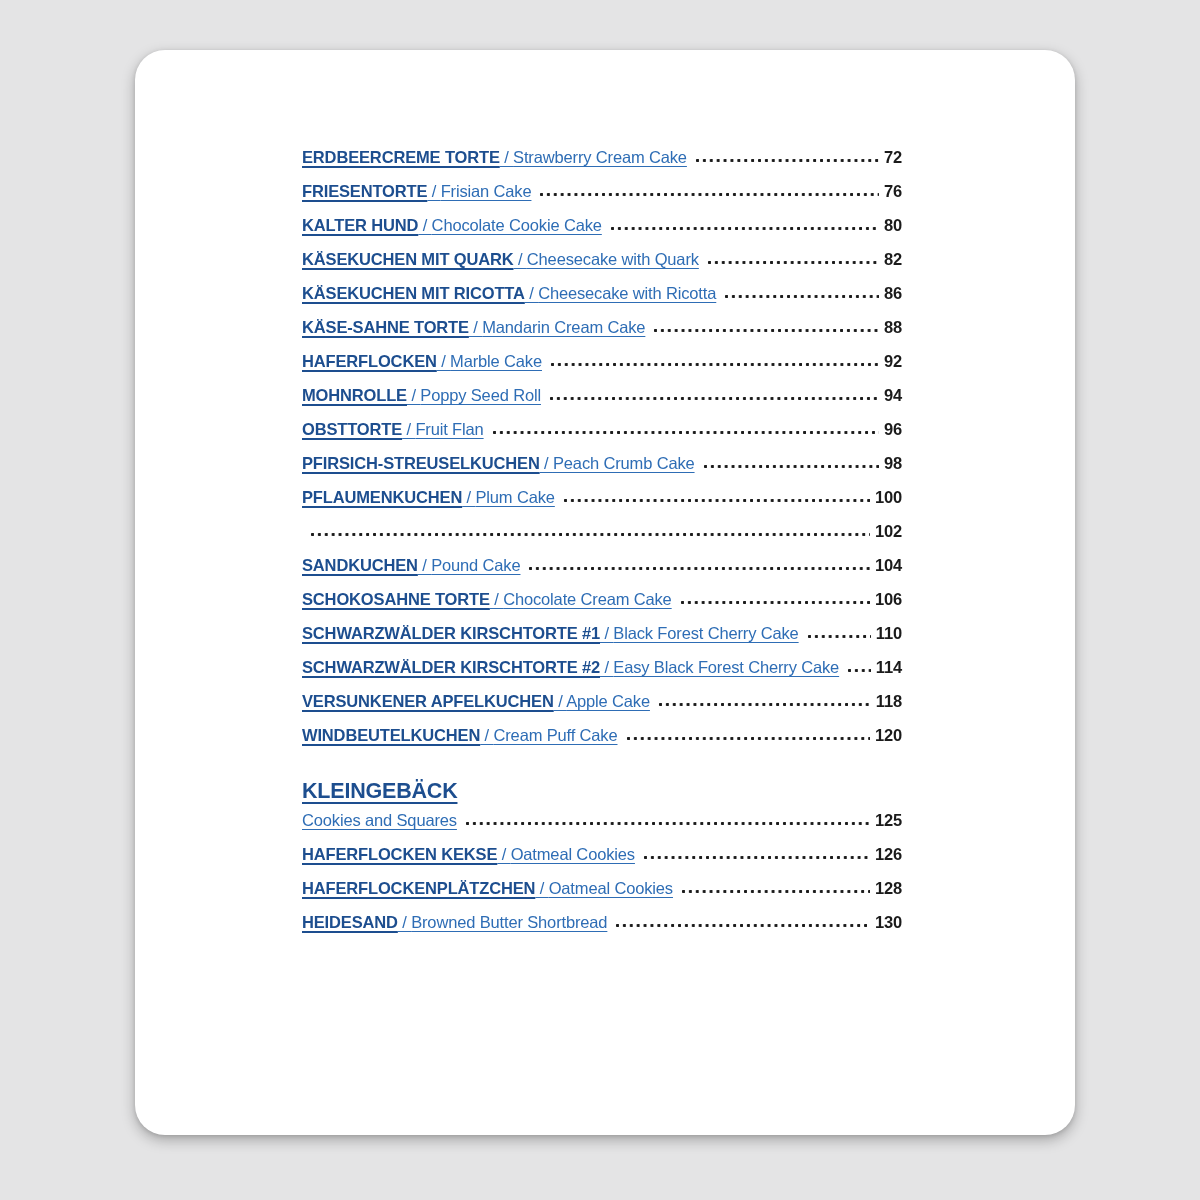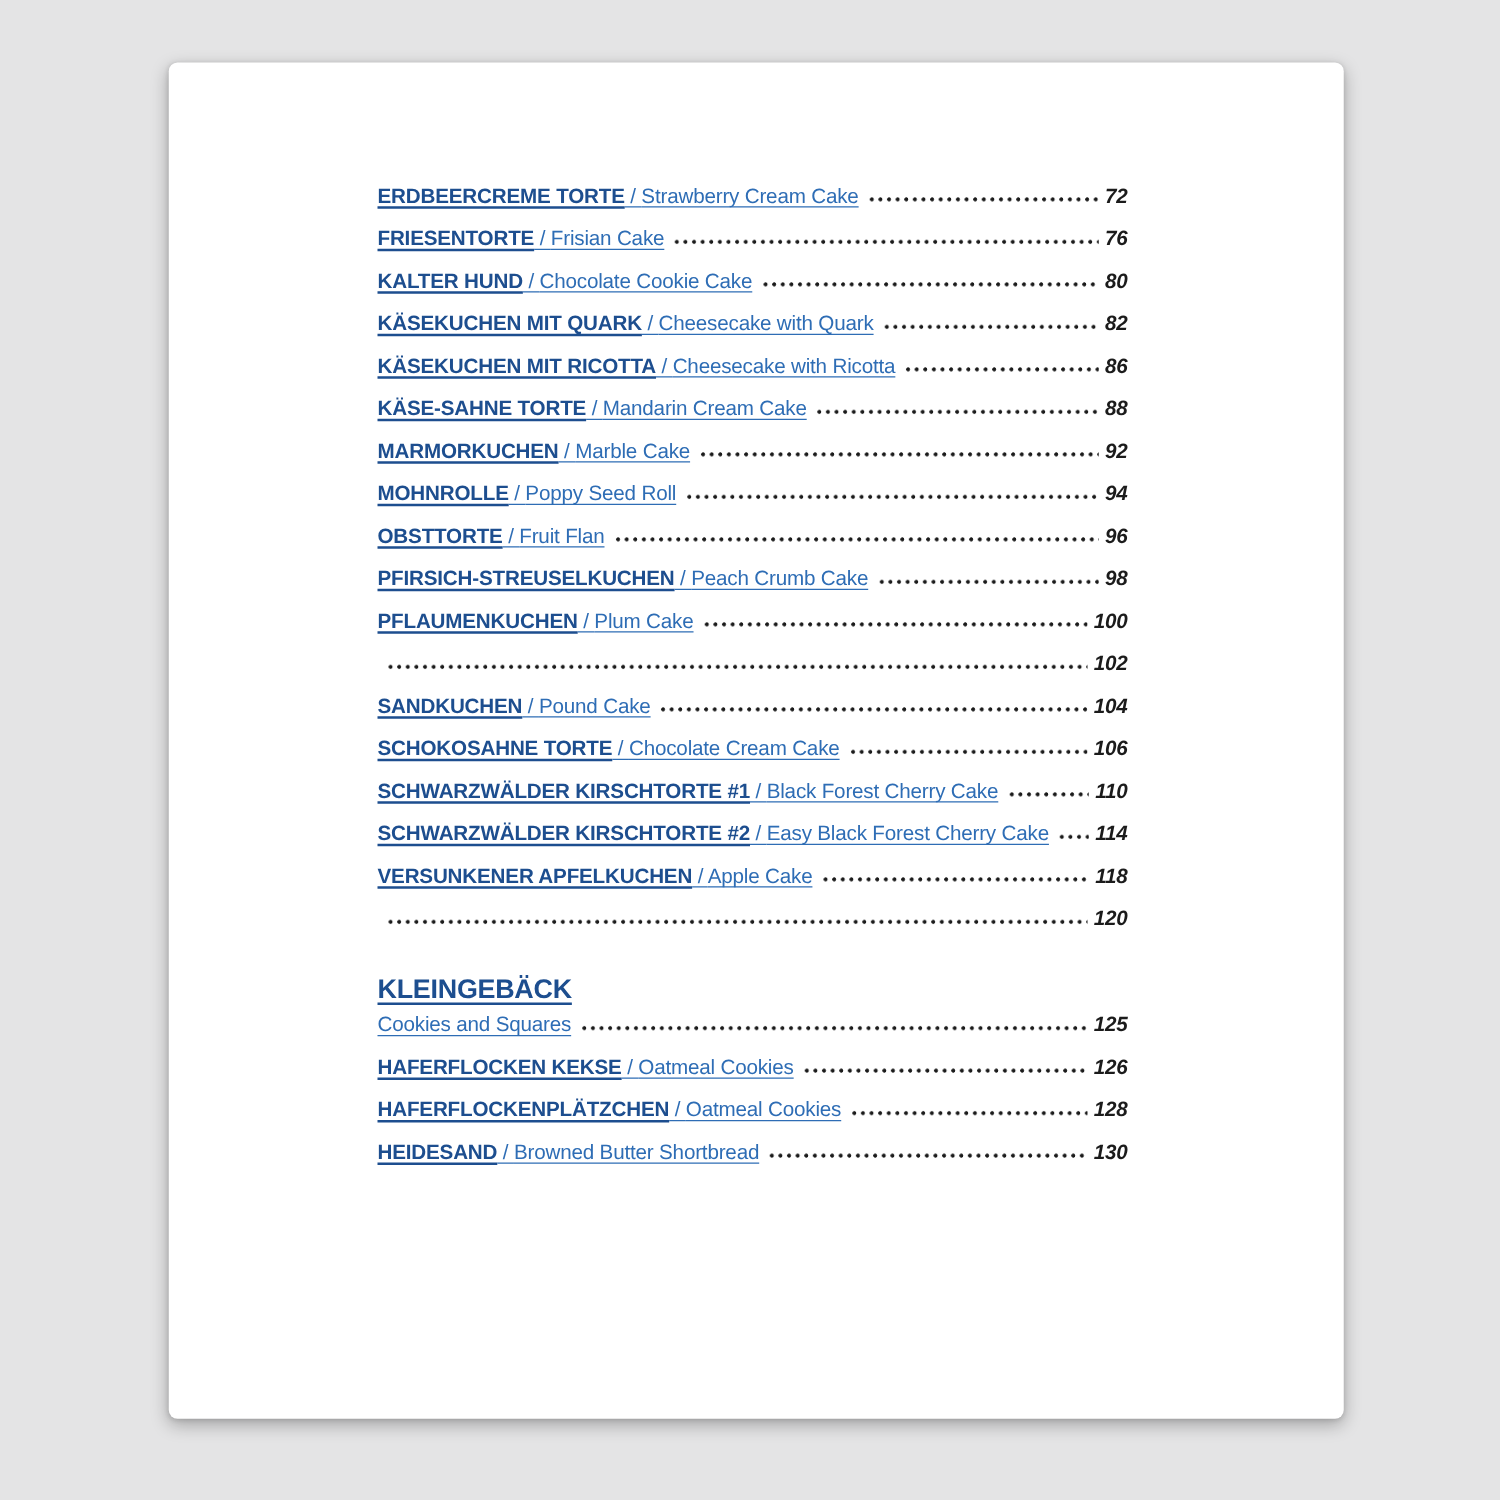--- a/index.html
+++ b/index.html
@@ -7,21 +7,21 @@
     width: 1200px; height: 1200px;
     background: #e4e4e5;
     font-family: "Liberation Sans", sans-serif;
     overflow: hidden;
   }
   .page-card {
     position: absolute;
     left: 135px; top: 50px;
     width: 940px; height: 1085px;
     background: #ffffff;
-    border-radius: 7px;
+    border-radius: 30px;
     box-shadow: 0 5px 14px rgba(0,0,0,0.28), 0 1px 4px rgba(0,0,0,0.12);
     padding: 98px 173px 0 167px;
   }
   .toc-list { width: 600px; }
   .toc-row {
     display: flex;
     align-items: baseline;
     height: 34px;
     font-size: 16.5px;
     letter-spacing: -0.15px;
@@ -54,21 +54,20 @@
     background-image: radial-gradient(circle at 2.5px 2.5px, var(--c-pg) 1.35px, transparent 1.8px);
     background-size: 6.9px 5px;
     background-repeat: repeat-x;
     background-position: left bottom;
     min-width: 10px;
   }
   .page-num {
     font-weight: 700;
     color: var(--c-pg);
     font-size: 16.5px;
-    font-style: italic;
   }
   .section-heading-row {
     margin-top: 11px;
     height: 40px;
     display: flex;
     align-items: center;
   }
   .section-heading {
     font-size: 21.5px;
     font-weight: 700;
@@ -110,21 +109,21 @@
         <span class="title-link"><span class="de">KÄSEKUCHEN MIT RICOTTA</span><span class="sep" style="white-space: pre;"> / </span><span class="en">Cheesecake with Ricotta</span></span>
         <span class="dots"></span>
         <span class="page-num">86</span>
       </div>
       <div class="toc-row">
         <span class="title-link"><span class="de">KÄSE-SAHNE TORTE</span><span class="sep" style="white-space: pre;"> / </span><span class="en">Mandarin Cream Cake</span></span>
         <span class="dots"></span>
         <span class="page-num">88</span>
       </div>
       <div class="toc-row">
-        <span class="title-link"><span class="de">MARMORKUCHEN</span><span class="sep" style="white-space: pre;"> / </span><span class="en">Marble Cake</span></span>
+        <span class="title-link"><span class="de">HAFERFLOCKEN</span><span class="sep" style="white-space: pre;"> / </span><span class="en">Marble Cake</span></span>
         <span class="dots"></span>
         <span class="page-num">92</span>
       </div>
       <div class="toc-row">
         <span class="title-link"><span class="de">MOHNROLLE</span><span class="sep" style="white-space: pre;"> / </span><span class="en">Poppy Seed Roll</span></span>
         <span class="dots"></span>
         <span class="page-num">94</span>
       </div>
       <div class="toc-row">
         <span class="title-link"><span class="de">OBSTTORTE</span><span class="sep" style="white-space: pre;"> / </span><span class="en">Fruit Flan</span></span>
@@ -164,20 +163,21 @@
         <span class="title-link"><span class="de">SCHWARZWÄLDER KIRSCHTORTE #2</span><span class="sep" style="white-space: pre;"> / </span><span class="en">Easy Black Forest Cherry Cake</span></span>
         <span class="dots"></span>
         <span class="page-num">114</span>
       </div>
       <div class="toc-row">
         <span class="title-link"><span class="de">VERSUNKENER APFELKUCHEN</span><span class="sep" style="white-space: pre;"> / </span><span class="en">Apple Cake</span></span>
         <span class="dots"></span>
         <span class="page-num">118</span>
       </div>
       <div class="toc-row">
+        <span class="title-link"><span class="de">WINDBEUTELKUCHEN</span><span class="sep" style="white-space: pre;"> / </span><span class="en">Cream Puff Cake</span></span>
         <span class="dots"></span>
         <span class="page-num">120</span>
       </div>
       <div class="section-heading-row">
         <span class="section-heading">KLEINGEBÄCK</span>
       </div>
       <div class="toc-row">
         <span class="title-link"><span class="en">Cookies and Squares</span></span>
         <span class="dots"></span>
         <span class="page-num">125</span>

